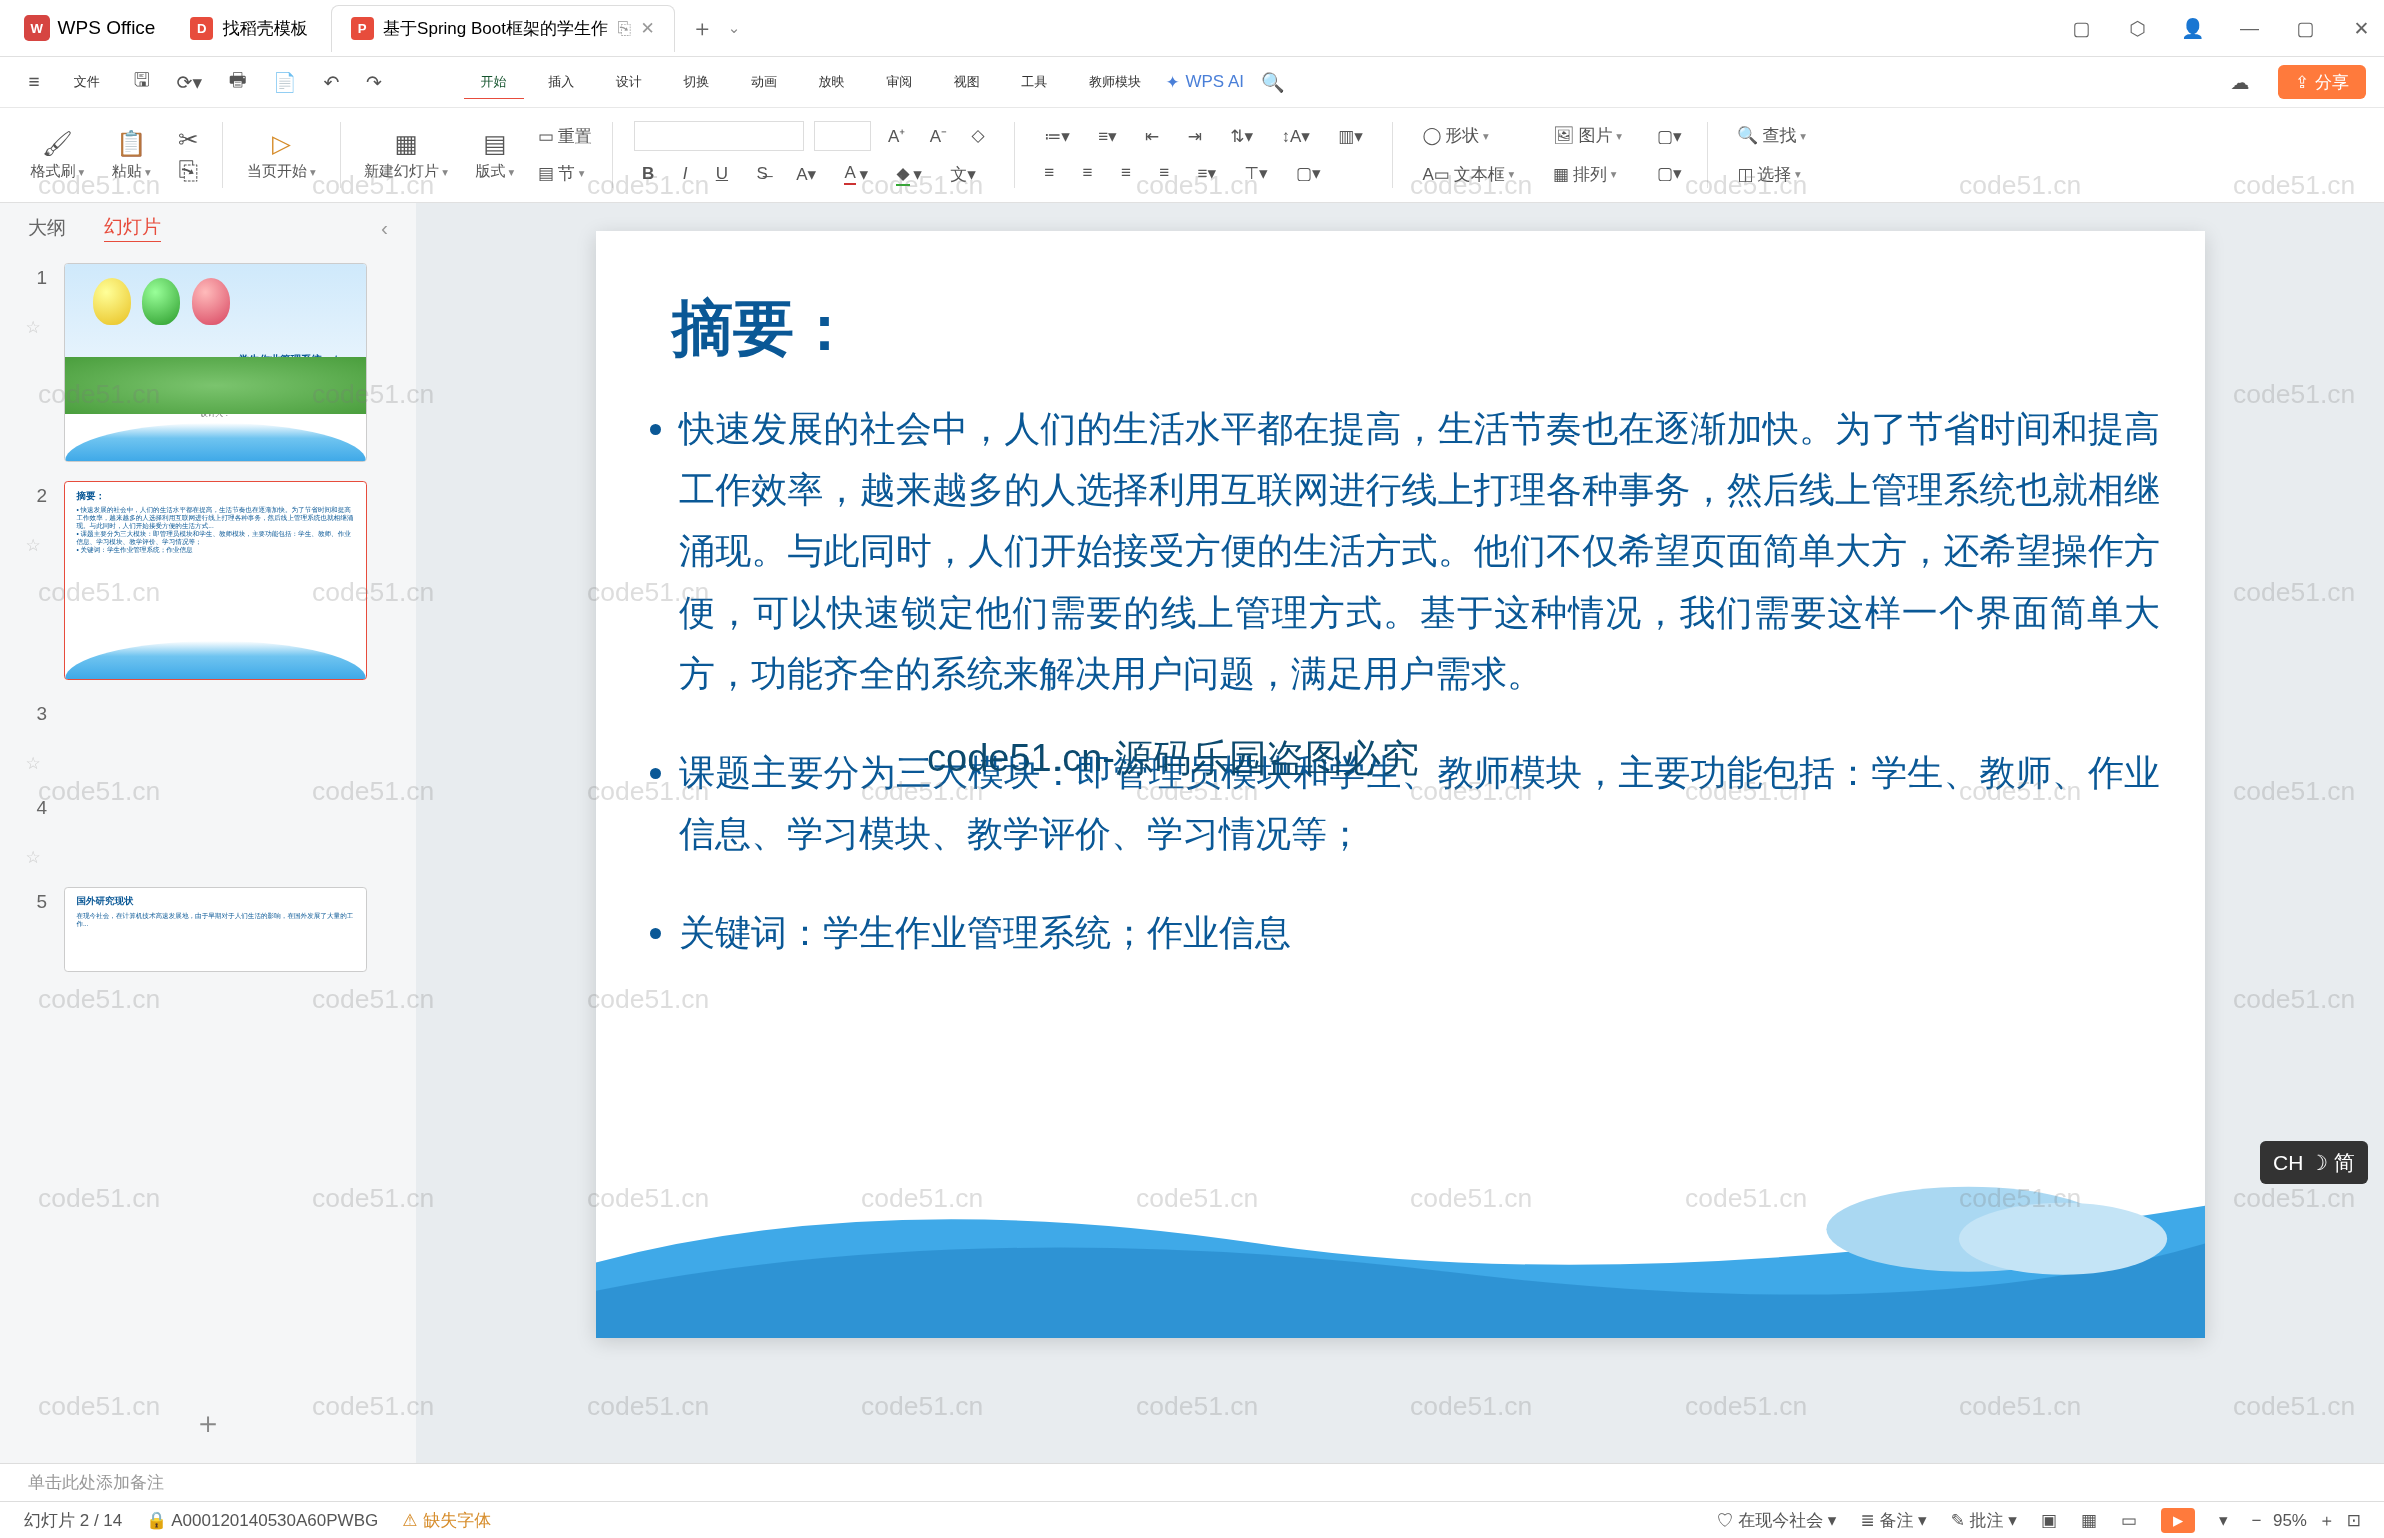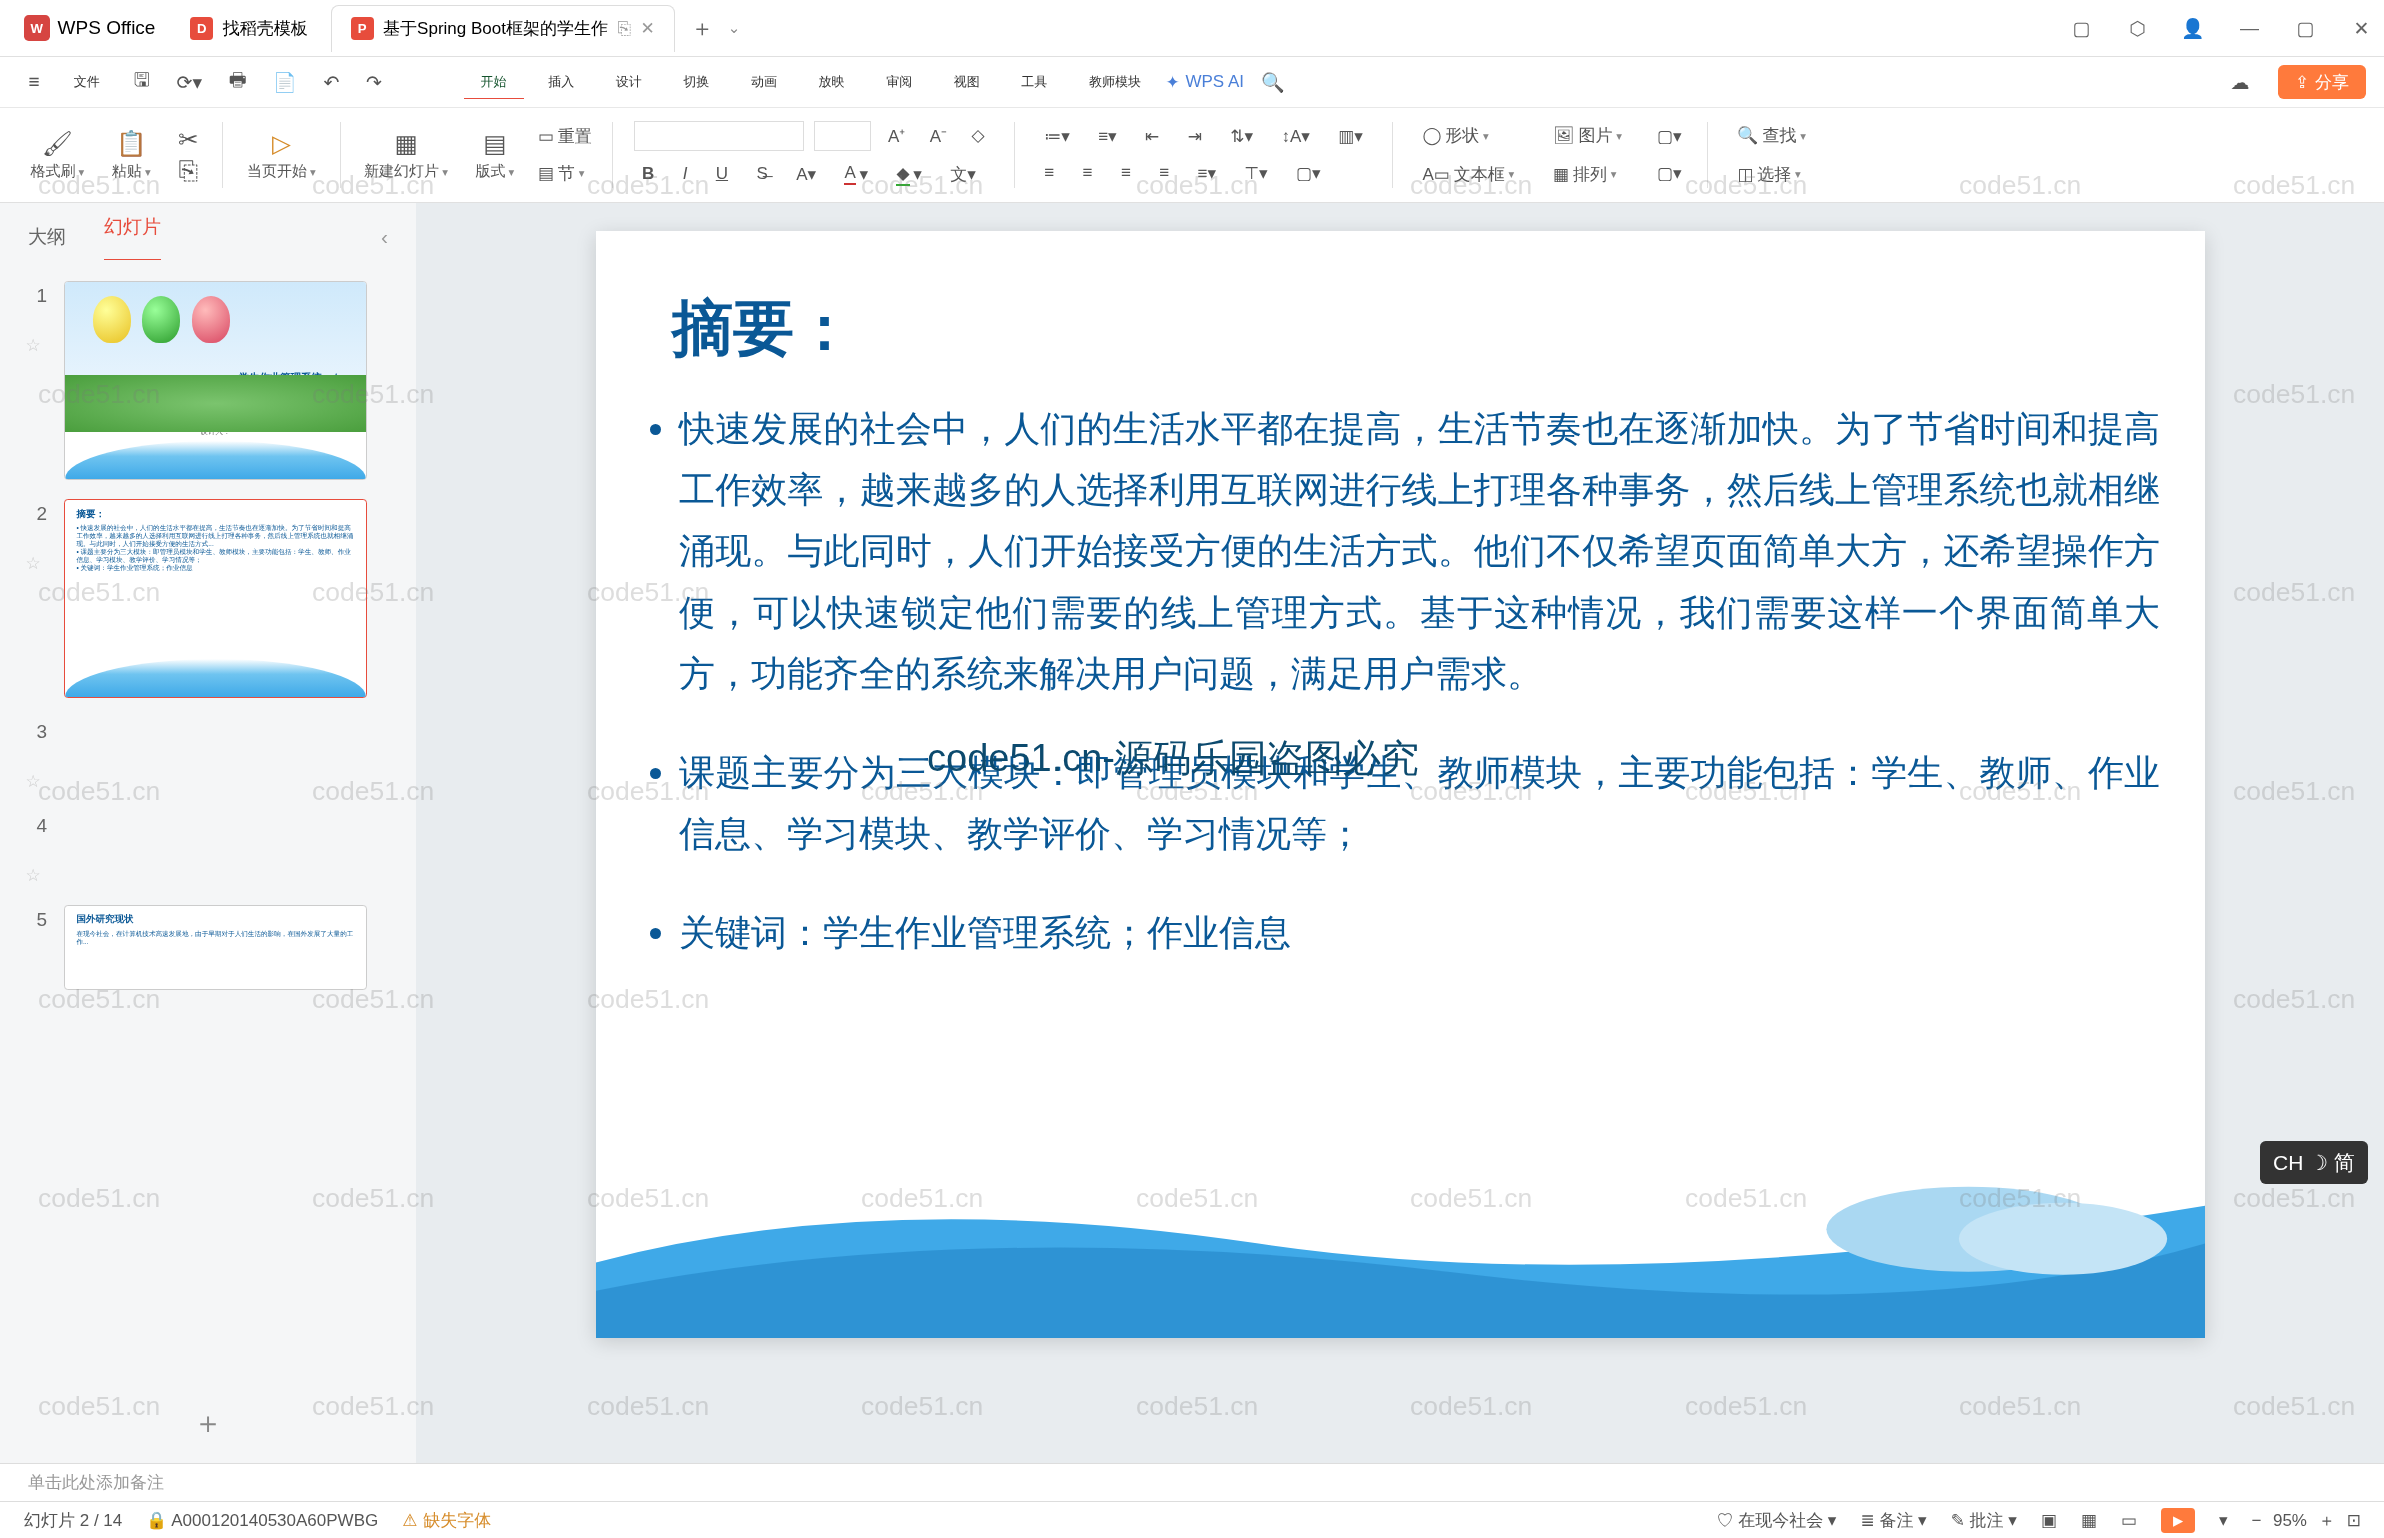--- a/index.html
+++ b/index.html
@@ -36,21 +36,21 @@
 .tool-sep { width: 0.9px; height: 66px; background: #e0e0e0; margin: 0 7.6px; }
 .tool-dd::after { content: " ▾"; font-size: 11.4px; color: #888; }
 .tool-btn { padding: 3.8px 7.6px; color: #555; font-size: 17px; display: flex; align-items: center; gap: 3.8px; }
 
 
 .main { display: flex; height: calc(100% - 57px - 51px - 95px - 38px - 38px); background: #e8ecef; }
 
 
 .slidepanel { width: 416px; background: #f5f6f7; display: flex; flex-direction: column; }
 .slidepanel-tabs { display: flex; align-items: center; padding: 11.4px 28px; gap: 38px; font-size: 19px; color: #666; }
-.slidepanel-tabs .sptab.active { color: #e74c3c; border-bottom: 1.9px solid #e74c3c; padding-bottom: 19px; }
+.slidepanel-tabs .sptab.active { color: #e74c3c; border-bottom: 1.9px solid #e74c3c; padding-bottom: 1px; }
 .slidepanel-collapse { margin-left: auto; color: #999; font-size: 21px; }
 .slides-list { flex: 1; overflow-y: auto; padding: 9.5px 19px; }
 .slide-item { display: flex; gap: 17px; margin-bottom: 19px; align-items: flex-start; }
 .slide-num { width: 28px; text-align: right; font-size: 19px; color: #666; padding-top: 3.8px; }
 .slide-star { color: #ccc; font-size: 17px; margin-top: 28px; }
 .slide-starcol { display: flex; flex-direction: column; align-items: center; }
 .thumb { width: 303px; height: 199px; background: #fff; border: 0.9px solid #ccc; border-radius: 3.8px; overflow: hidden; position: relative; font-size: 9.5px; }
 .thumb.active { border: 1.9px solid #e74c3c; }
 .thumb-wave { position: absolute; bottom: 0; left: 0; right: 0; height: 38px; background: linear-gradient(to top, #3fa9e8 0%, #6fc4f0 60%, transparent 100%); border-radius: 50% 50% 0 0 / 100% 100% 0 0; }
 .thumb-content { padding: 7.6px 11.4px; color: #0a5896; line-height: 1.3; }

